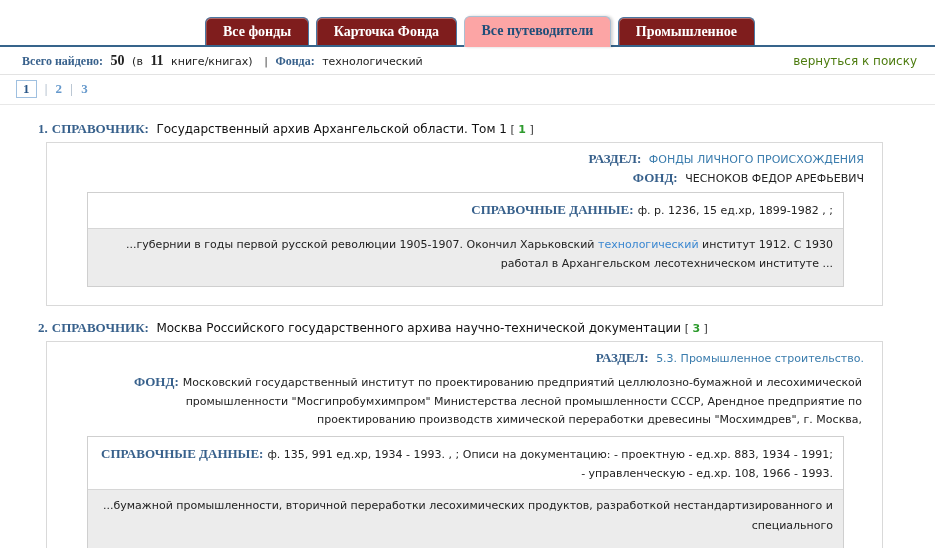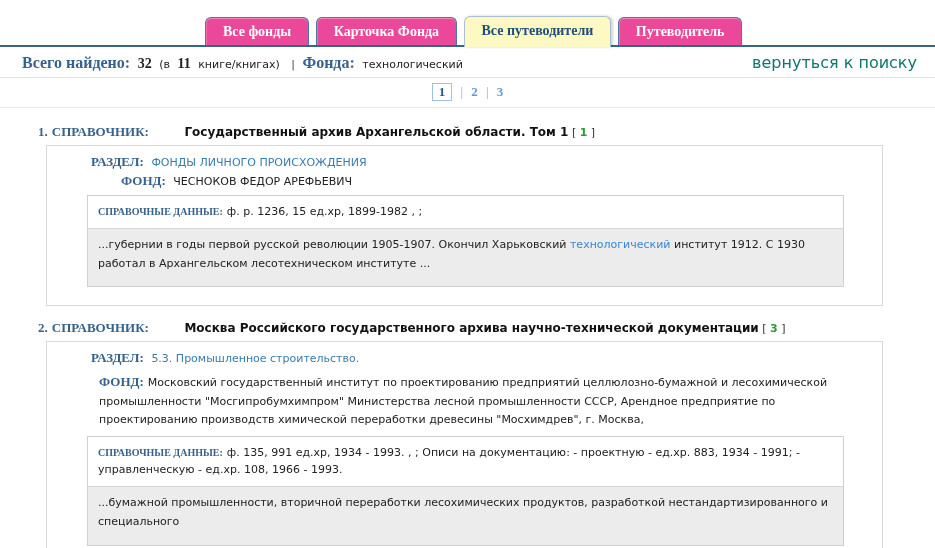--- a/index.html
+++ b/index.html
@@ -8,87 +8,88 @@
     width:935px; height:548px; overflow:hidden; background:#fff; position:relative;
     font-family:"DejaVu Sans", sans-serif; font-size:11px; color:#222;
   }
   
   .tabbar {
     padding:16px 0 0 205px; border-bottom:2px solid #36648b;
     white-space:nowrap; background:#fff;
   }
   .tab {
     display:inline-block; padding:6px 17px 5px; margin-right:3px; cursor:pointer;
-    background:#ec4899; color:#fff;
+    background:#7f1d1d; color:#fff;
     font-family:"Liberation Serif", serif; font-weight:bold; font-size:14px;
     border:1px solid #4a78a3; border-bottom:none; border-radius:6px 6px 0 0;
     box-shadow:inset 0 1px 0 rgba(255,255,255,.35), inset 1px 0 0 rgba(255,255,255,.2);
     vertical-align:bottom; position:relative;
   }
   .tab.active {
-    background:#fef9c3; color:#1f4e79; border-color:#a9bfd2;
+    background:#fca5a5; color:#1f4e79; border-color:#a9bfd2;
     margin-bottom:-2px; padding-bottom:8px; z-index:2;
     box-shadow:2px 0 3px rgba(0,0,0,.18);
   }
   
   .resultbar {
     display:flex; justify-content:space-between; align-items:center;
     padding:6px 18px 5px 22px; border-bottom:1px solid #e3e3e3;
   }
   .slbl { font-family:"Liberation Serif", serif; font-weight:bold; font-size:13px; color:#38618c; margin-right:4px; }
-  .resultbar .slbl { font-size:16px;text-align:right; }
+  .resultbar .slbl { font-size:12px;text-align:right; }
   .resultbar b.cnt { font-family:"Liberation Serif", serif; font-size:14px; color:#222; margin-right:4px; }
   .resultbar .plain { color:#222; font-size:11px; margin-right:4px; }
   .resultbar .sep { color:#444; margin:0 4px; }
-  .backlink { color:#0f766e; font-size:16px; text-decoration:none; cursor:pointer; }
+  .backlink { color:#4d7c0f; font-size:12px; text-decoration:none; cursor:pointer; }
   
   .pager {
-    text-align:center; padding:5px 16px 6px; border-bottom:1px solid #e8e8e8;
+    text-align:left; padding:5px 16px 6px; border-bottom:1px solid #e8e8e8;
     font-family:"Liberation Serif", serif; font-weight:bold; font-size:13px;
   }
   .pg-cur { display:inline-block; border:1px solid #9fc0e0; padding:0 6px; color:#2a5788; }
   .pg-sep { color:#9aabbd; margin:0 5px; font-weight:normal; }
   .pg-lnk { color:#6699cc; text-decoration:none; cursor:pointer; }
   
   .results { padding-top:8px; }
   .result-title { margin:8px 52px 5px 38px; }
-  .rtitle { font-weight:bold; font-size:12px; color:#111;margin-left:28px; }
+  .rtitle { font-weight:normal; font-size:12px; color:#111; }
   .brk { color:#333; font-size:11px; }
   .green { color:#2e9b2e; font-weight:bold; font-size:11px; }
   .razdel-box {
     margin:2px 52px 14px 46px; border:1px solid #d9d9d9; padding:5px 0 10px;
     background:#fff;
+    text-align:right;
   }
   .razdel-line { margin:3px 18px 3px 44px; }
   .rlink { color:#3a7cad; text-decoration:none; cursor:pointer; font-size:11px; }
   .fond-line-caps { margin:0 18px 6px 74px; }
   .fond-para { margin:5px 20px 7px 52px; line-height:1.65; }
   .sprav-box { margin:6px 38px 8px 40px; border:1px solid #cfcfcf; }
   .sprav-head { background:#fff; padding:7px 10px; line-height:1.6; }
-  .slbl2 { font-family:"Liberation Serif", serif; font-weight:bold; font-size:10px; color:#38618c; margin-right:4px; }
+  .slbl2 { font-family:"Liberation Serif", serif; font-weight:bold; font-size:13px; color:#38618c; margin-right:4px; }
   .sprav-body { background:#ececec; border-top:1px solid #d6d6d6; padding:6px 10px 13px; line-height:1.75; }
   .snip { margin:0; }
   .hl { color:#3a87d1; }
 </style>
 </head>
 <body>
 
 <div class="page">
 
   <div class="tabbar">
     <span class="tab">Все фонды</span>
     <span class="tab">Карточка Фонда</span>
     <span class="tab active">Все путеводители</span>
-    <span class="tab">Путеводитель</span>
+    <span class="tab">Промышленное</span>
   </div>
 
   <div class="resultbar">
     <div>
       <span class="slbl">Всего найдено:</span>
-      <b class="cnt">32</b>
+      <b class="cnt">50</b>
       <span class="plain">(в</span>
       <b class="cnt" style="font-size:14px">11</b>
       <span class="plain">книге/книгах)</span>
       <span class="sep">|</span>
       <span class="slbl">Фонда:</span>
       <span class="plain">технологический</span>
     </div>
     <a class="backlink">вернуться к поиску</a>
   </div>
 

